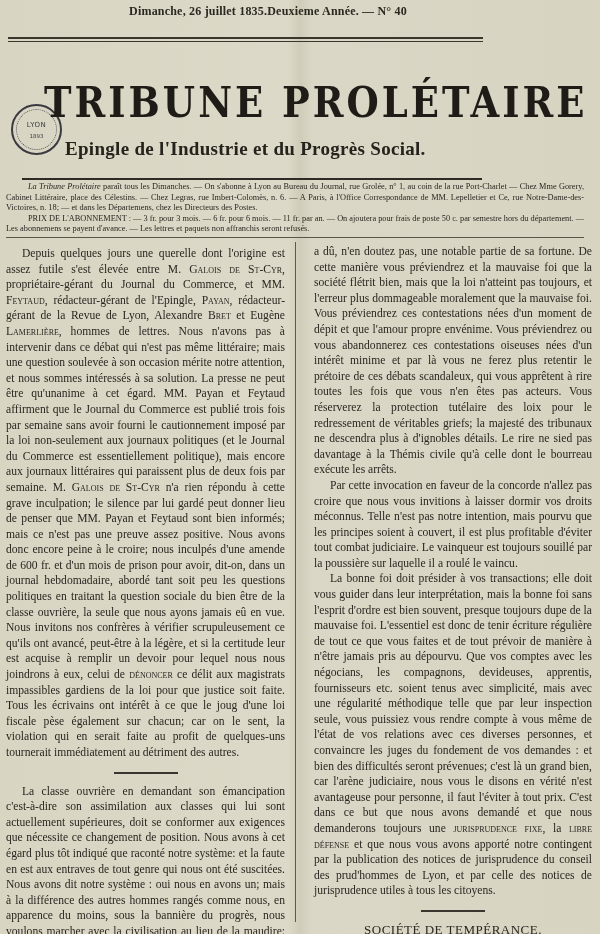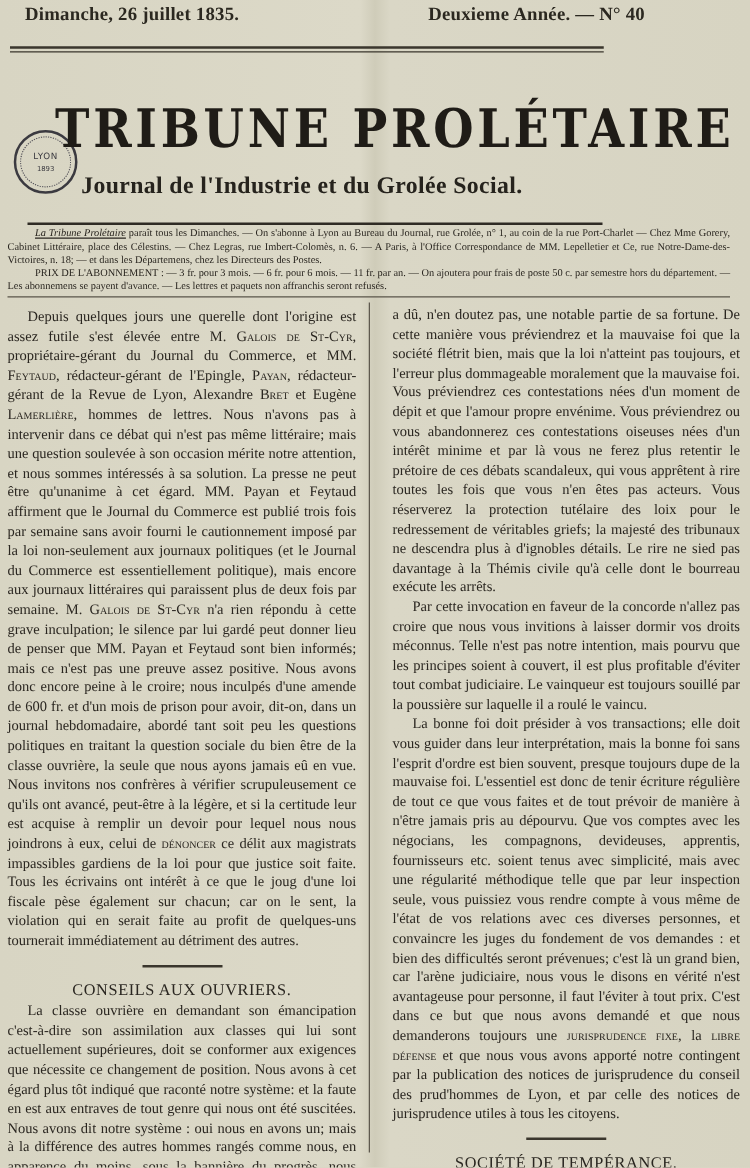--- a/index.html
+++ b/index.html
@@ -9,23 +9,23 @@
     font-family:"Liberation Serif", "DejaVu Serif", serif;
     color:#2a2620;
     position:relative;
   }
   .page {
     position:absolute; left:0; top:0; width:600px; height:934px;
     background: linear-gradient(90deg, #d8d5c3 0%, #dcd9c8 48%, #cfccb9 50%, #dad7c6 52%, #d7d4c2 100%);
   }
   .top-line {
     position:absolute; top:4px; left:20px; right:20px;
-    display:flex; justify-content:space-between;
+    display:flex; justify-content:center;
     font-family:"Liberation Serif", serif;
-    font-size:15px; font-weight:bold; color:#2b2820;
+    font-size:12px; font-weight:bold; color:#2b2820;
     letter-spacing:0.2px;
   }
   .top-line .date { margin-left:0; }
   .top-line .issue { margin-right:64px; }
   .rule-double {
     position:absolute; left:8px; width:475px; top:37px;
     border-top:2px solid #3a362d; border-bottom:1px solid #3a362d; height:2px;
   }
   .masthead-title {
     position:absolute; top:77px; left:44px;
@@ -49,21 +49,21 @@
   .stamp .yr { font-size:5.5px; margin-top:4px; }
   .stamp .ring { position:absolute; inset:3px; border:1px dotted #55535a; border-radius:50%; }
   .rule-under-mast {
     position:absolute; top:178px; left:22px; width:460px; border-top:2px solid #2f2b24;
   }
   .notice {
     position:absolute; top:182px; left:6px; width:578px;
     font-size:8.3px; line-height:10.6px; color:#2a2620; text-align:justify;
   }
   .notice p { margin:0; text-indent:22px; }
-  .notice .it { font-style:italic;text-decoration:underline; }
+  .notice .it { font-style:italic; }
   .rule-under-notice {
     position:absolute; top:237px; left:6px; width:578px; border-top:1px solid #5a554a;
   }
   .col {
     position:absolute; top:246px; width:279px;
     font-size:11.6px; line-height:15.6px; text-align:justify; color:#2a2620;
   }
   .col.left { left:6px; }
   .col.right { left:314px; width:278px; top:244px; }
   .col p { margin:0; text-indent:16px; }
@@ -90,36 +90,35 @@
   </div>
   <div class="rule-double"></div>
 
   <div class="stamp">
     <div class="ring"></div>
     <span class="inner">LYON</span>
     <span class="yr">1893</span>
   </div>
 
   <div class="masthead-title">TRIBUNE PROLÉTAIRE</div>
-  <div class="masthead-sub">Journal de l'Industrie et du Grolée Social.</div>
+  <div class="masthead-sub">Epingle de l'Industrie et du Progrès Social.</div>
   <div class="rule-under-mast"></div>
 
   <div class="notice">
     <p><span class="it">La Tribune Prolétaire</span> <span>paraît tous les Dimanches. — On s'abonne à Lyon au Bureau du Journal, rue Grolée, n° 1, au coin de la rue Port-Charlet — Chez Mme Gorery, Cabinet Littéraire, place des Célestins. — Chez Legras, rue Imbert-Colomès, n. 6. — A Paris, à l'Office Correspondance de MM. Lepelletier et Ce, rue Notre-Dame-des-Victoires, n. 18; — et dans les Départemens, chez les Directeurs des Postes.</span></p>
     <p>PRIX DE L'ABONNEMENT : — 3 fr. pour 3 mois. — 6 fr. pour 6 mois. — 11 fr. par an. — On ajoutera pour frais de poste 50 c. par semestre hors du département. — Les abonnemens se payent d'avance. — Les lettres et paquets non affranchis seront refusés.</p>
   </div>
   <div class="rule-under-notice"></div>
 
   <div class="col-divider"></div>
 
   <div class="col left">
     <p><span>Depuis quelques jours une querelle dont l'origine est assez futile s'est élevée entre M. </span><span class="sc">Galois de St-Cyr</span><span>, propriétaire-gérant du </span><span class="it">Journal du Commerce</span><span>, et MM. </span><span class="sc">Feytaud</span><span>, rédacteur-gérant de l'</span><span class="it">Epingle</span><span>, </span><span class="sc">Payan</span><span>, rédacteur-gérant de la </span><span class="it">Revue de Lyon</span><span>, Alexandre </span><span class="sc">Bret</span><span> et Eugène </span><span class="sc">Lamerlière</span><span>, hommes de lettres. Nous n'avons pas à intervenir dans ce débat qui n'est pas même littéraire; mais une question soulevée à son occasion mérite notre attention, et nous sommes intéressés à sa solution. La presse ne peut être qu'unanime à cet égard. MM. Payan et Feytaud affirment que le </span><span class="it">Journal du Commerce</span><span> est publié </span><span class="it">trois fois</span><span> par semaine sans avoir fourni le cautionnement imposé par la loi non-seulement aux journaux politiques (et le </span><span class="it">Journal du Commerce</span><span> est essentiellement politique), mais encore aux journaux littéraires qui paraissent plus de </span><span class="it">deux fois</span><span> par semaine. M. </span><span class="sc">Galois de St-Cyr</span><span> n'a rien répondu à cette grave inculpation; le silence par lui gardé peut donner lieu de penser que MM. Payan et Feytaud sont bien informés; mais ce n'est pas une preuve assez positive. Nous avons donc encore peine à le croire; nous inculpés d'une amende de 600 fr. et d'un mois de prison pour avoir, </span><span class="it">dit-on</span><span>, dans un journal </span><span class="it">hebdomadaire</span><span>, abordé tant soit peu les questions politiques en traitant la question sociale du bien être de la classe ouvrière, la seule que nous ayons jamais eû en vue. Nous invitons nos confrères à vérifier scrupuleusement ce qu'ils ont avancé, peut-être à la légère, et si la certitude leur est acquise à remplir un devoir pour lequel nous nous joindrons à eux, celui de </span><span class="sc">dénoncer</span><span> ce délit aux magistrats impassibles gardiens de la loi pour que justice soit faite. Tous les écrivains ont intérêt à ce que le joug d'une loi fiscale pèse également sur chacun; car on le sent, la violation qui en serait faite au profit de quelques-uns tournerait immédiatement au détriment des autres.</span></p>
 
     <div class="section-rule"></div>
-    <div class="section-title">CONSEILS AUX OUVRIERS.</div>
     <p>La classe ouvrière en demandant son émancipation c'est-à-dire son assimilation aux classes qui lui sont actuellement supérieures, doit se conformer aux exigences que nécessite ce changement de position. Nous avons à cet égard plus tôt indiqué que raconté notre système: et la faute en est aux entraves de tout genre qui nous ont été suscitées. Nous avons dit notre système : oui nous en avons un; mais à la différence des autres hommes rangés comme nous, en apparence du moins, sous la bannière du progrès, nous voulons marcher avec la civilisation au lieu de la maudire; nous voulons améliorer et non détruire, développer les germes de réforme existans plus tôt que les arracher pour faire un semis nouveau dont il ne nous est pas donné de prévoir le résultat. Descendant de ces généralités, à une application directe et prosaïque : nous dirons aux chefs d'atelier, vous voulez être les égaux des négocians et c'est justice; eh bien faites comme eux. Introduisez dans tous vos rapports soit avec eux soit avec les autres personnes dont votre industrie est tributaire. Introduisez l'esprit d'ordre qui distingue le négociant, et auquel il</p>
   </div>
 
   <div class="col right">
     <p class="noindent"><span>a dû, n'en doutez pas, une notable partie de sa fortune. De cette manière vous préviendrez et la mauvaise foi que la société flétrit bien, mais que la loi n'atteint pas toujours, et l'erreur plus dommageable moralement que la mauvaise foi. Vous préviendrez ces contestations nées d'un moment de dépit et que l'amour propre envénime. Vous préviendrez ou vous abandonnerez ces contestations oiseuses nées d'un intérêt minime et par là vous ne ferez plus retentir le prétoire de ces débats scandaleux, qui vous apprêtent à rire toutes les fois que vous n'en êtes pas acteurs. Vous réserverez la protection tutélaire des loix pour le redressement de véritables griefs; la majesté des tribunaux ne descendra plus à d'ignobles détails. Le rire ne sied pas davantage à la </span><span class="it">Thémis</span><span> civile qu'à celle dont le </span><span class="it">bourreau</span><span> exécute les arrêts.</span></p>
     <p>Par cette invocation en faveur de la concorde n'allez pas croire que nous vous invitions à laisser dormir vos droits méconnus. Telle n'est pas notre intention, mais pourvu que les principes soient à couvert, il est plus profitable d'éviter tout combat judiciaire. Le vainqueur est toujours souillé par la poussière sur laquelle il a roulé le vaincu.</p>
     <p><span>La bonne foi doit présider à vos transactions; elle doit vous guider dans leur interprétation, mais la bonne foi sans l'esprit d'ordre est bien souvent, presque toujours dupe de la mauvaise foi. L'essentiel est donc de tenir écriture régulière de tout ce que vous faites et de tout prévoir de manière à n'être jamais pris au dépourvu. Que vos comptes avec les négocians, les compagnons, devideuses, apprentis, fournisseurs etc. soient tenus avec simplicité, mais avec une régularité méthodique telle que par leur inspection seule, vous puissiez vous rendre compte à vous même de l'état de vos relations avec ces diverses personnes, et convaincre les juges du fondement de vos demandes : et bien des difficultés seront prévenues; c'est là un grand bien, car l'arène judiciaire, nous vous le disons en vérité n'est avantageuse pour personne, il faut l'éviter à tout prix. C'est dans ce but que nous avons demandé et que nous demanderons toujours une </span><span class="sc">jurisprudence fixe</span><span>, la </span><span class="sc">libre défense</span><span> et que nous vous avons apporté notre contingent par la publication des </span><span class="it">notices de jurisprudence du conseil des prud'hommes de Lyon</span><span>, et par celle des </span><span class="it">notices de jurisprudence utiles à tous les citoyens</span><span>.</span></p>
 
     <div class="section-rule"></div>
     <div class="section-title">SOCIÉTÉ DE TEMPÉRANCE.</div>

